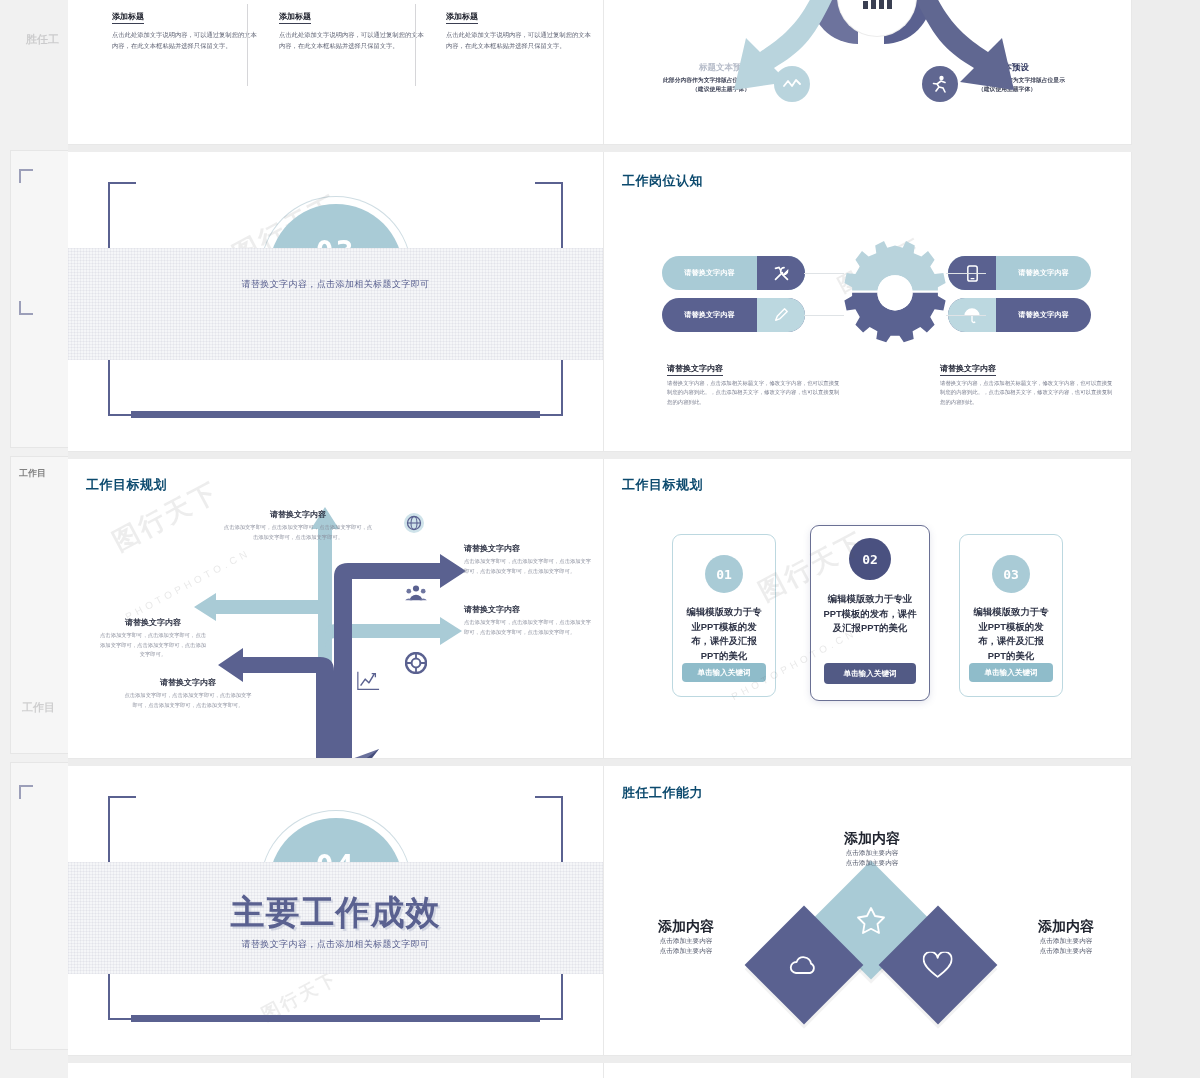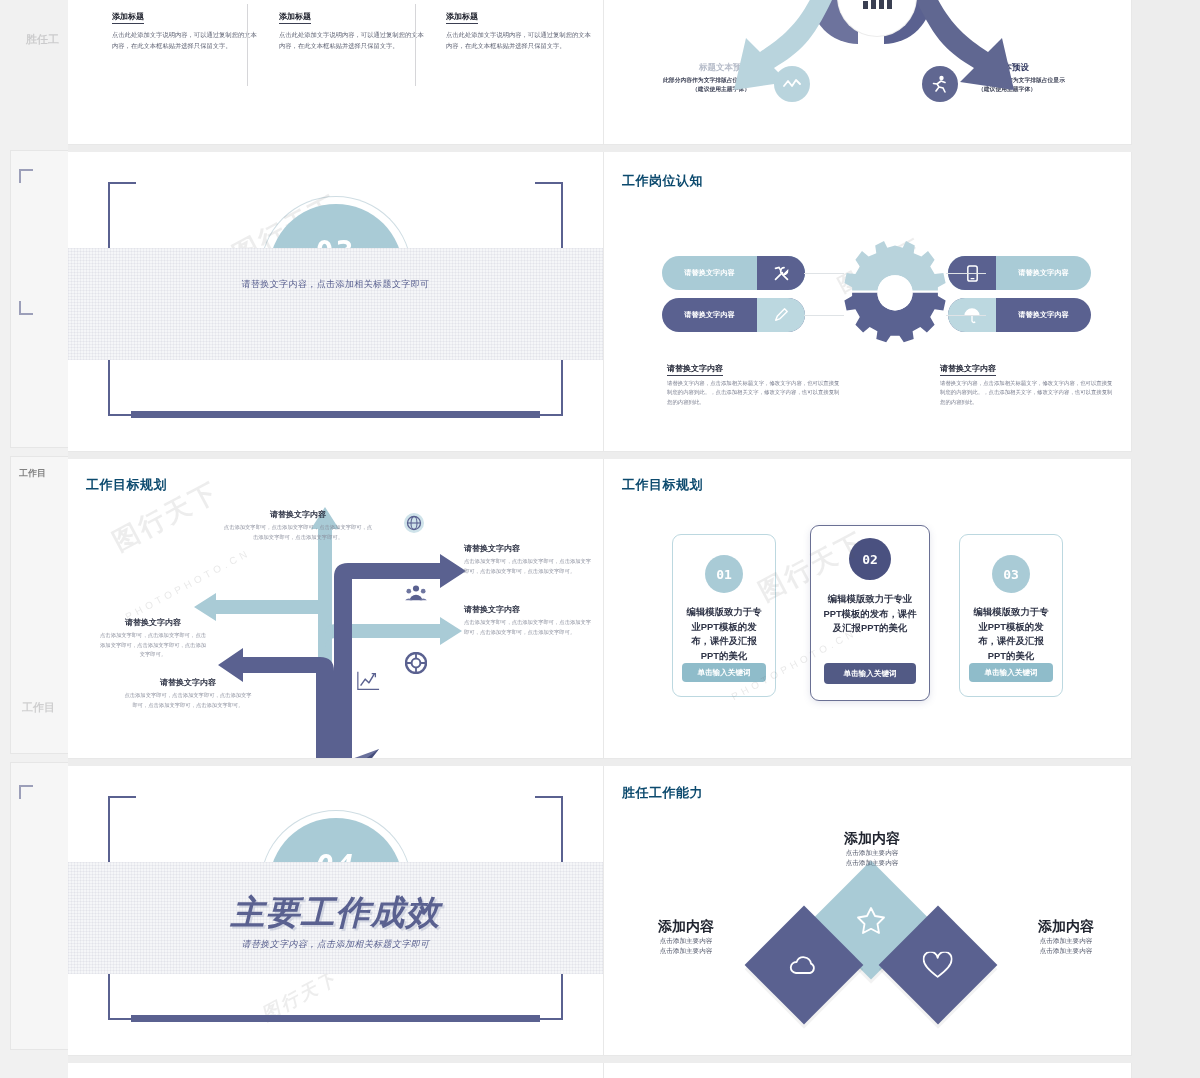--- a/index.html
+++ b/index.html
@@ -498,21 +498,21 @@
         <div class="ctxt">编辑模版致力于专业PPT模板的发布，课件及汇报PPT的美化</div>
         <div class="cbtn">单击输入关键词</div>
       </div>
 
       <div class="wm" style="left:150px; top:90px;">图行天下</div>
       <div class="wm wm2" style="left:120px; top:200px;">PHOTOPHOTO.CN</div>
     </div>
 
     <div class="row-gap"></div>
 
-    <div class="slide div-sl" style="height:290px;font-style:italic;">
+    <div class="slide div-sl" style="height:290px;">
       <div class="div-frame"></div>
       <div class="div-halfring"></div>
       <div class="div-halfcircle">
         <span class="num">04</span>
       </div>
       <div class="div-band"></div>
       <div class="div-title">
         <div class="t">主要工作成效</div>
         <div class="s">请替换文字内容，点击添加相关标题文字即可</div>
       </div>

